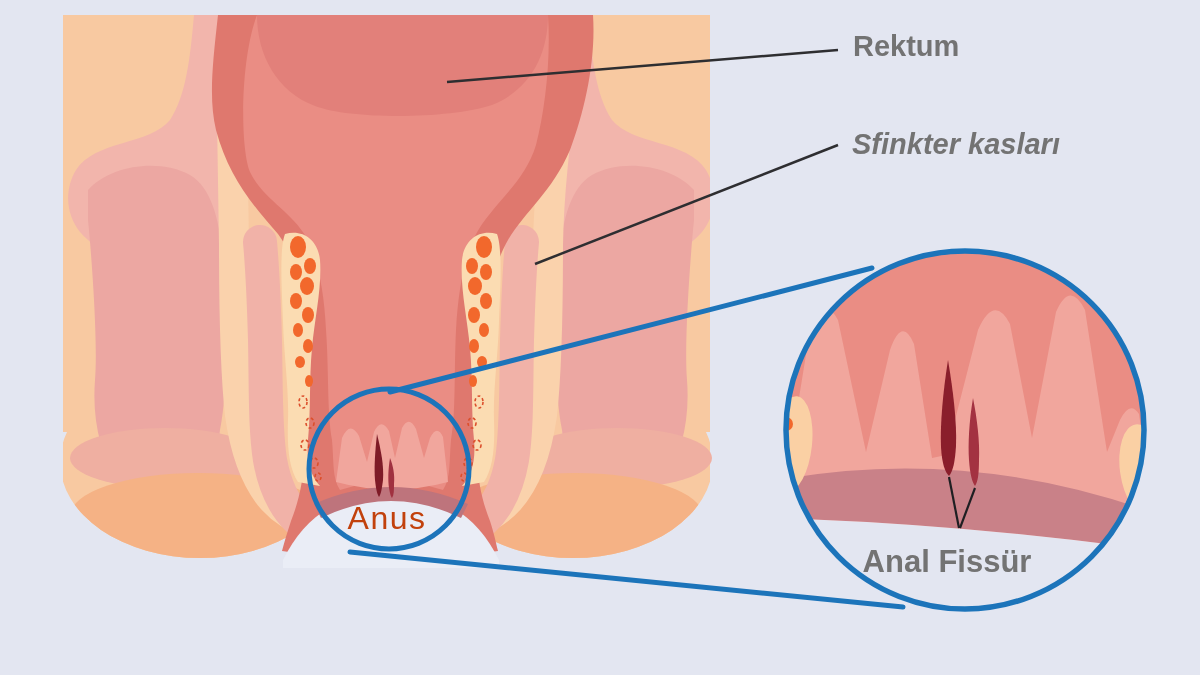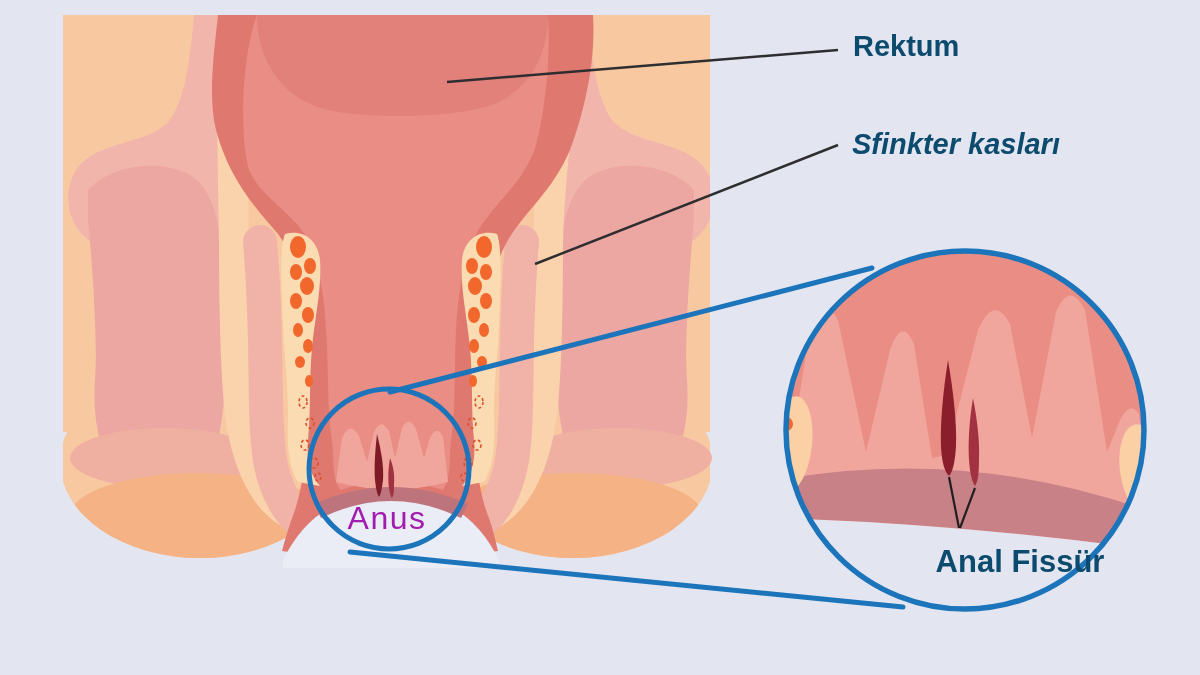--- a/index.html
+++ b/index.html
@@ -2,25 +2,25 @@
 <html><head>
 <meta charset="utf-8">
 <style>
   html,body{margin:0;padding:0;background:#E3E6F1;}
   .stage{
     position:relative;width:1200px;height:675px;overflow:hidden;
     background:#E3E6F1;font-family:"Liberation Sans",sans-serif;
   }
   .stage svg{position:absolute;left:0;top:0;}
   .lbl{
-    position:absolute;font-weight:bold;color:#0c4a6e;font-size:29px;
+    position:absolute;font-weight:bold;color:#737373;font-size:29px;
     white-space:nowrap;line-height:1;
   }
   .lbl-anus{
-    font-weight:400;color:#a21caf;font-size:32px;letter-spacing:1.5px;
+    font-weight:400;color:#c2410c;font-size:32px;letter-spacing:1.5px;
     transform:translateX(-50%);
   }
   .lbl-fissur{
     font-size:31px;transform:translateX(-50%);
   }
 </style>
 </head>
 <body>
 
 <div class="stage">
@@ -140,15 +140,15 @@
 
   <g stroke="#2E2E31" stroke-width="2.5" fill="none">
     <path d="M447,82 L838,50"></path>
     <path d="M535,264 L838,145"></path>
   </g>
 </svg>
 
 <div class="lbl" style="left:853px;top:32px;">Rektum</div>
 <div class="lbl" style="left:852px;top:130px;font-style:italic;">Sfinkter kasları</div>
 <div class="lbl lbl-anus" style="left:387px;top:502px;">Anus</div>
-<div class="lbl lbl-fissur" style="left:1020px;top:546px;">Anal Fissür</div>
+<div class="lbl lbl-fissur" style="left:947px;top:546px;">Anal Fissür</div>
 
 </div>
 
 </body></html>

